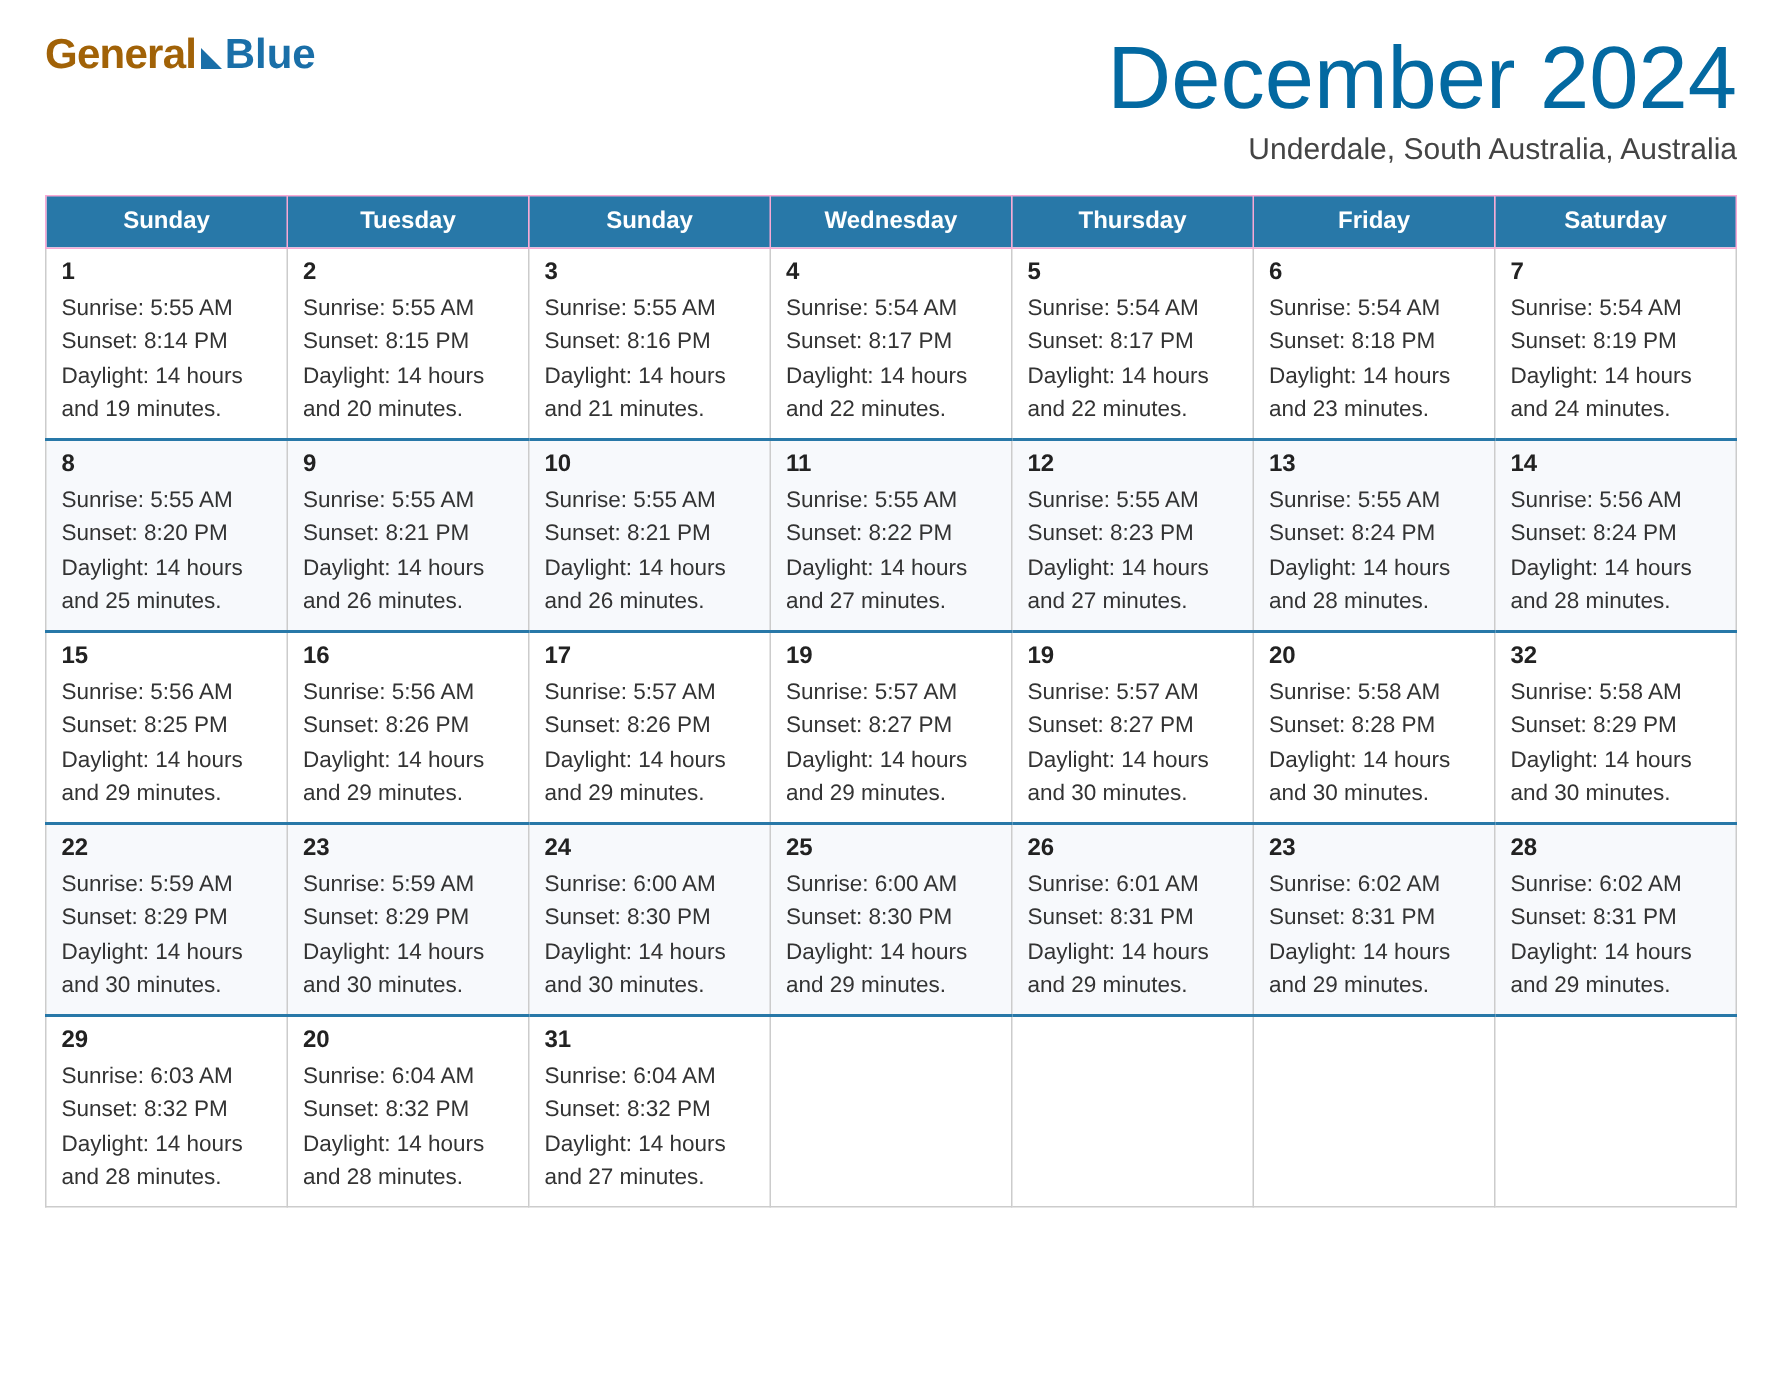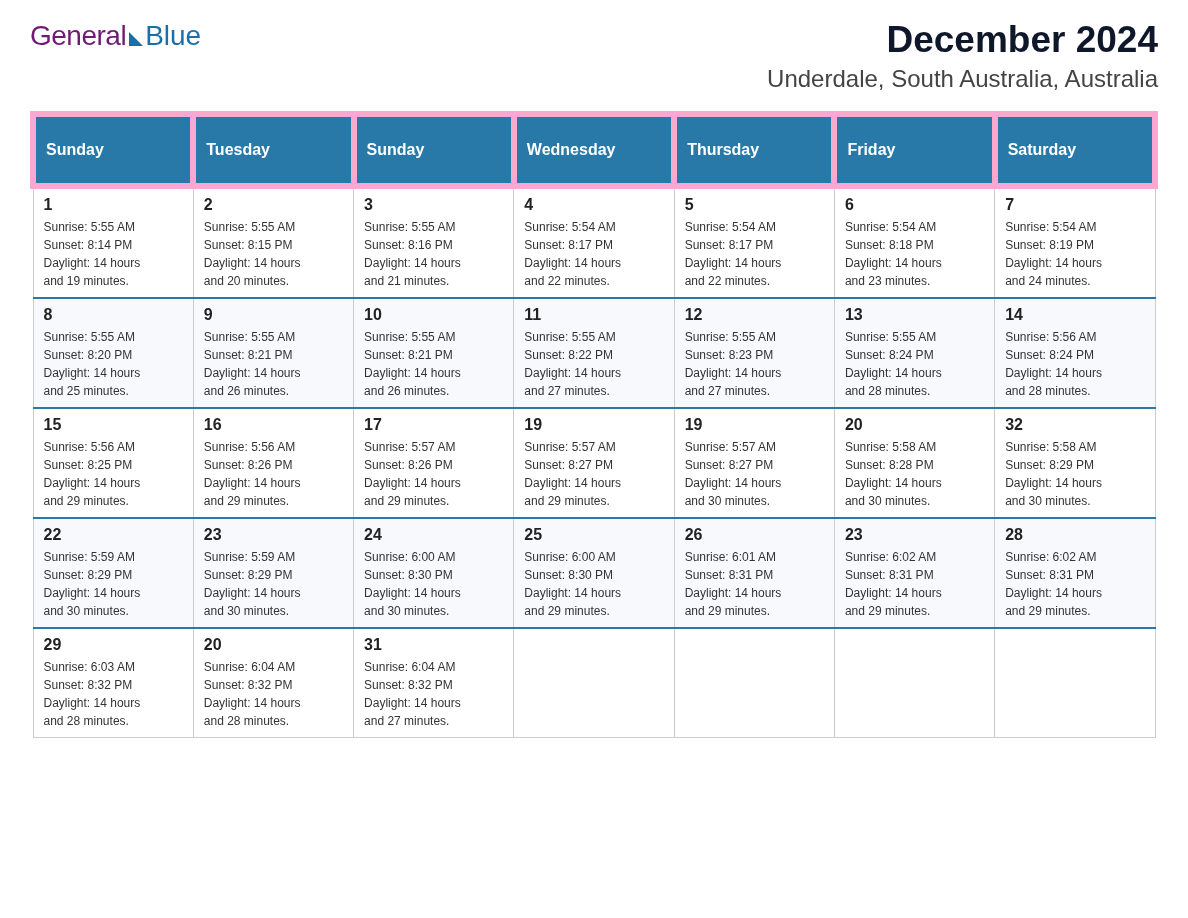--- a/index.html
+++ b/index.html
@@ -20,66 +20,66 @@
       display: flex;
       flex-direction: column;
       align-items: flex-start;
     }
     .logo-top {
       display: flex;
       align-items: center;
     }
     .logo-general {
       font-size: 28px;
-      font-weight: normal;
-      color: #701a75;
+      font-weight: bold;
+      color: #a16207;
       letter-spacing: -0.5px;
     }
     .logo-triangle {
       width: 0;
       height: 0;
       border-left: 14px solid #1a6fa8;
       border-top: 14px solid transparent;
       border-bottom: 0px solid transparent;
       margin-left: 3px;
       margin-top: 6px;
     }
     .logo-blue {
       font-size: 28px;
-      font-weight: normal;
+      font-weight: bold;
       color: #1a6fa8;
       margin-left: 2px;
     }
     .title-section {
       text-align: right;
     }
     .month-title {
-      font-size: 37px;
-      font-weight: bold;
-      color: #0f172a;
+      font-size: 59px;
+      font-weight: normal;
+      color: #0369a1;
       line-height: 1.1;
     }
     .location-title {
-      font-size: 24px;
+      font-size: 20px;
       color: #444;
       margin-top: 4px;
     }
     .calendar-table {
       width: 100%;
       border-collapse: collapse;
       border: 1px solid #aaa;
     }
     .calendar-table th {
       background-color: #2878a8;
       color: #fff;
       font-size: 16px;
       font-weight: bold;
-      padding: 24px 10px;
-      text-align: left;
-      border: 6px solid #f9a8d4;
+      padding: 8px 10px;
+      text-align: center;
+      border: 1px solid #f9a8d4;
     }
     .calendar-table td {
       vertical-align: top;
       padding: 7px 10px;
       border: 1px solid #ccc;
       font-size: 13px;
       color: #333;
       background: #fff;
       width: calc(100% / 7);
     }
@@ -87,21 +87,21 @@
       background: #f7f9fc;
     }
     .day-number {
       font-size: 16px;
       font-weight: bold;
       color: #222;
       display: block;
       margin-bottom: 4px;
     }
     .day-info {
-      font-size: 12px;
+      font-size: 15px;
       color: #333;
       line-height: 1.5;
     }
     .empty-cell {
       background: #fff !important;
     }
     .row-separator td {
       border-top: 2px solid #2878a8;
     }
   </style>

